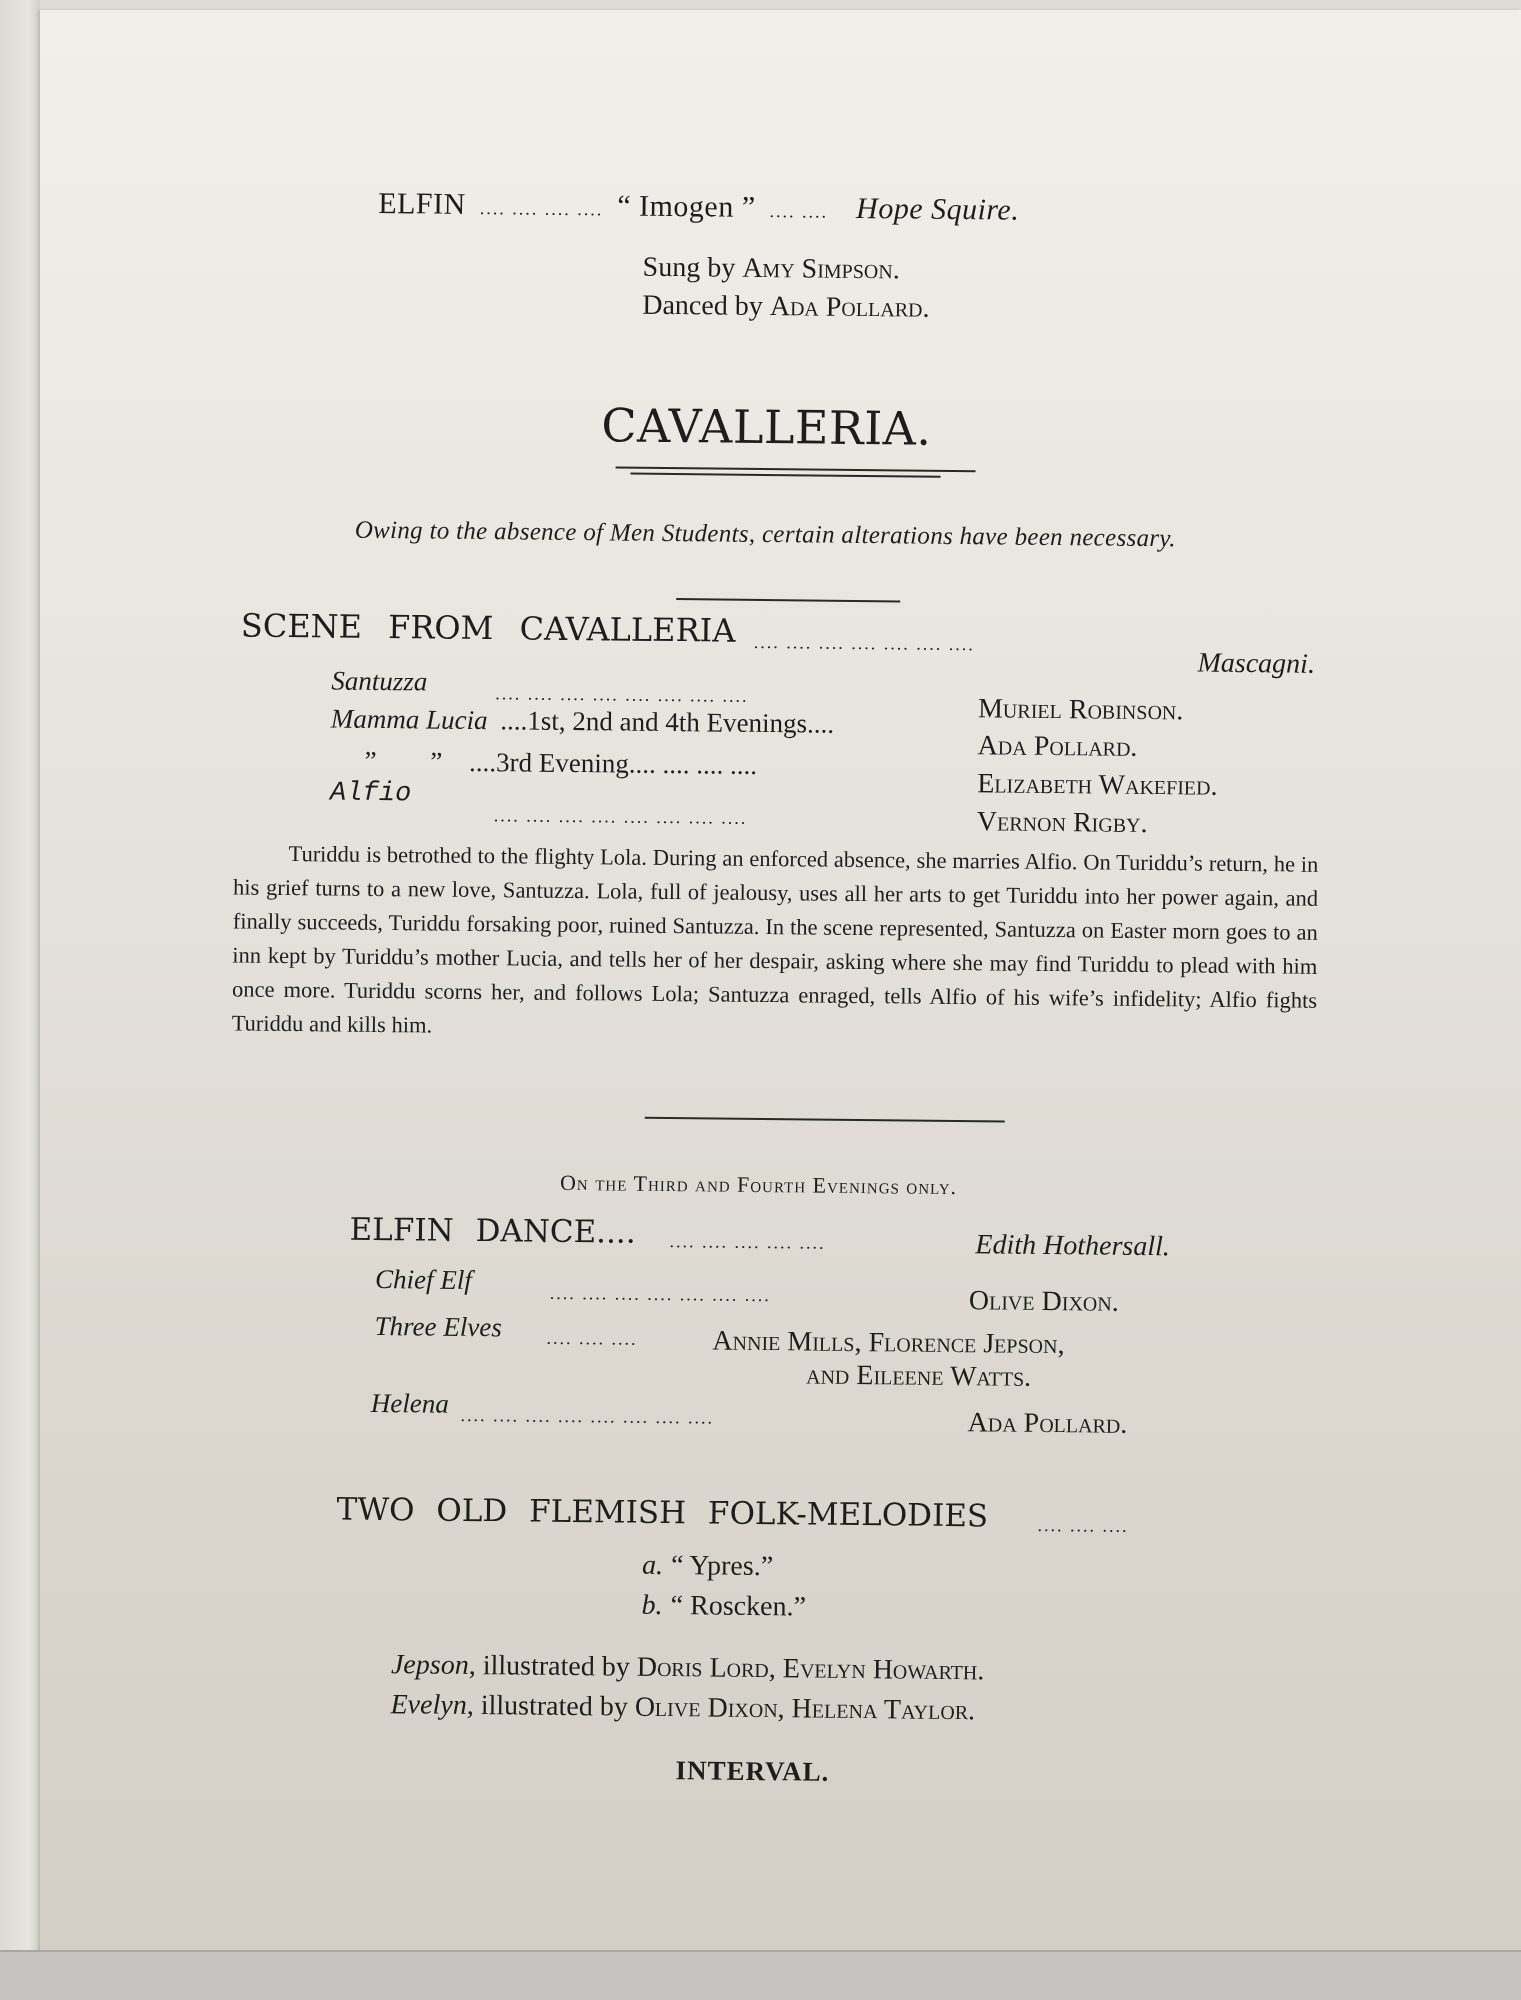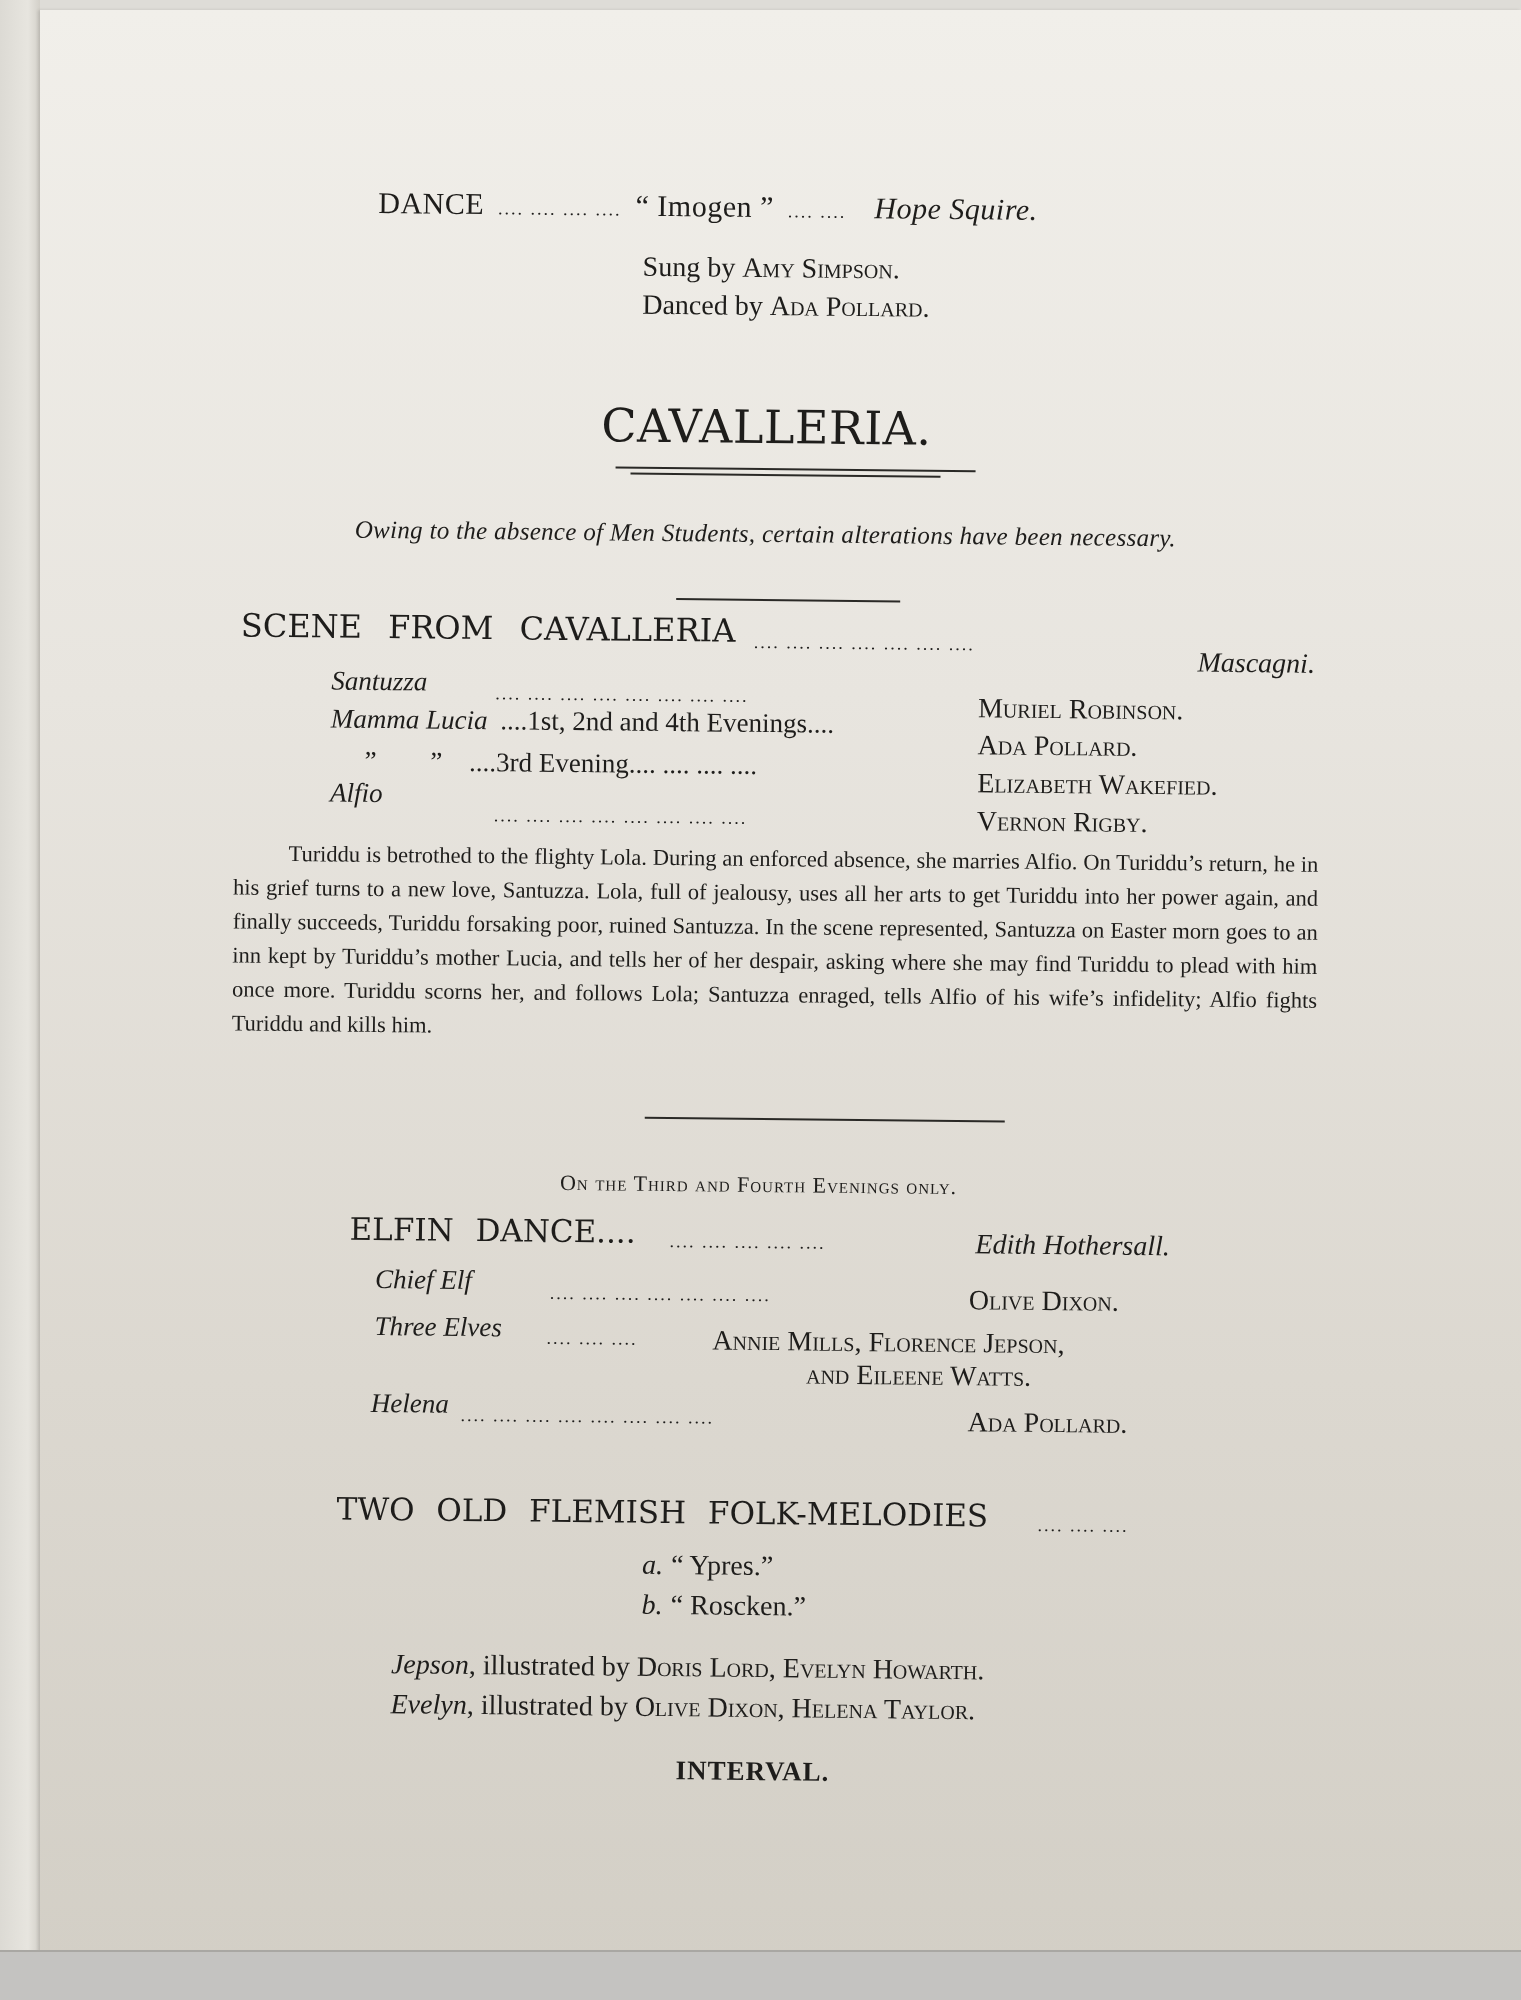--- a/index.html
+++ b/index.html
@@ -82,21 +82,21 @@
 <body>
 
 <div class="topstrip"></div>
 <div class="spine"></div>
 <div class="page"></div>
 <div class="torn-edge"></div>
 
 <div class="content">
 
   <div class="abs song-line">
-    <span>DANCE</span>
+    <span>ELFIN</span>
     <span class="dots">.... .... .... ....</span>
     <span>“ Imogen ”</span>
     <span class="dots">.... ....</span>
     <span class="composer">Hope Squire.</span>
   </div>
   <div class="abs sub" style="left:635px; top:252px;">
     <span>Sung by </span><span class="sc">Amy Simpson.</span>
   </div>
   <div class="abs sub" style="left:635px; top:290px;">
     <span>Danced by </span><span class="sc">Ada Pollard.</span>
@@ -132,21 +132,21 @@
   </div>
 
   <div class="abs cast-row" style="left:362px; top:750px;">
     <span class="role" style="font-style:normal; white-space:pre;">”        ”</span>
     <span style="margin-left:20px;">....3rd Evening.... .... .... ....</span>
   </div>
   <div class="abs cast-row" style="left:975px; top:765px;">
     <span class="actor">Elizabeth Wakefied.</span>
   </div>
 
-  <div class="abs cast-row" style="left:328px; top:782px;">
+  <div class="abs cast-row" style="left:328px; top:782px;font-family:Liberation Mono, monospace;">
     <span class="role">Alfio</span>
   </div>
   <div class="abs dots" style="left:492px; top:808px;">.... .... .... .... .... .... .... ....</div>
   <div class="abs cast-row" style="left:975px; top:803px;">
     <span class="actor">Vernon Rigby.</span>
   </div>
 
   <div class="abs synopsis">Turiddu is betrothed to the flighty Lola.  During an enforced absence, she marries Alfio.  On Turiddu’s return, he in his grief turns to a new love, Santuzza.  Lola, full of jealousy, uses all her arts to get Turiddu into her power again, and finally succeeds, Turiddu forsaking poor, ruined Santuzza.  In the scene represented, Santuzza on Easter morn goes to an inn kept by Turiddu’s mother Lucia, and tells her of her despair, asking where she may find Turiddu to plead with him once more.  Turiddu scorns her, and follows Lola;  Santuzza enraged, tells Alfio of his wife’s infidelity;  Alfio fights Turiddu and kills him.</div>
 
   <div class="rule" style="left:646px; top:1118px; width:360px; height:2px;"></div>

